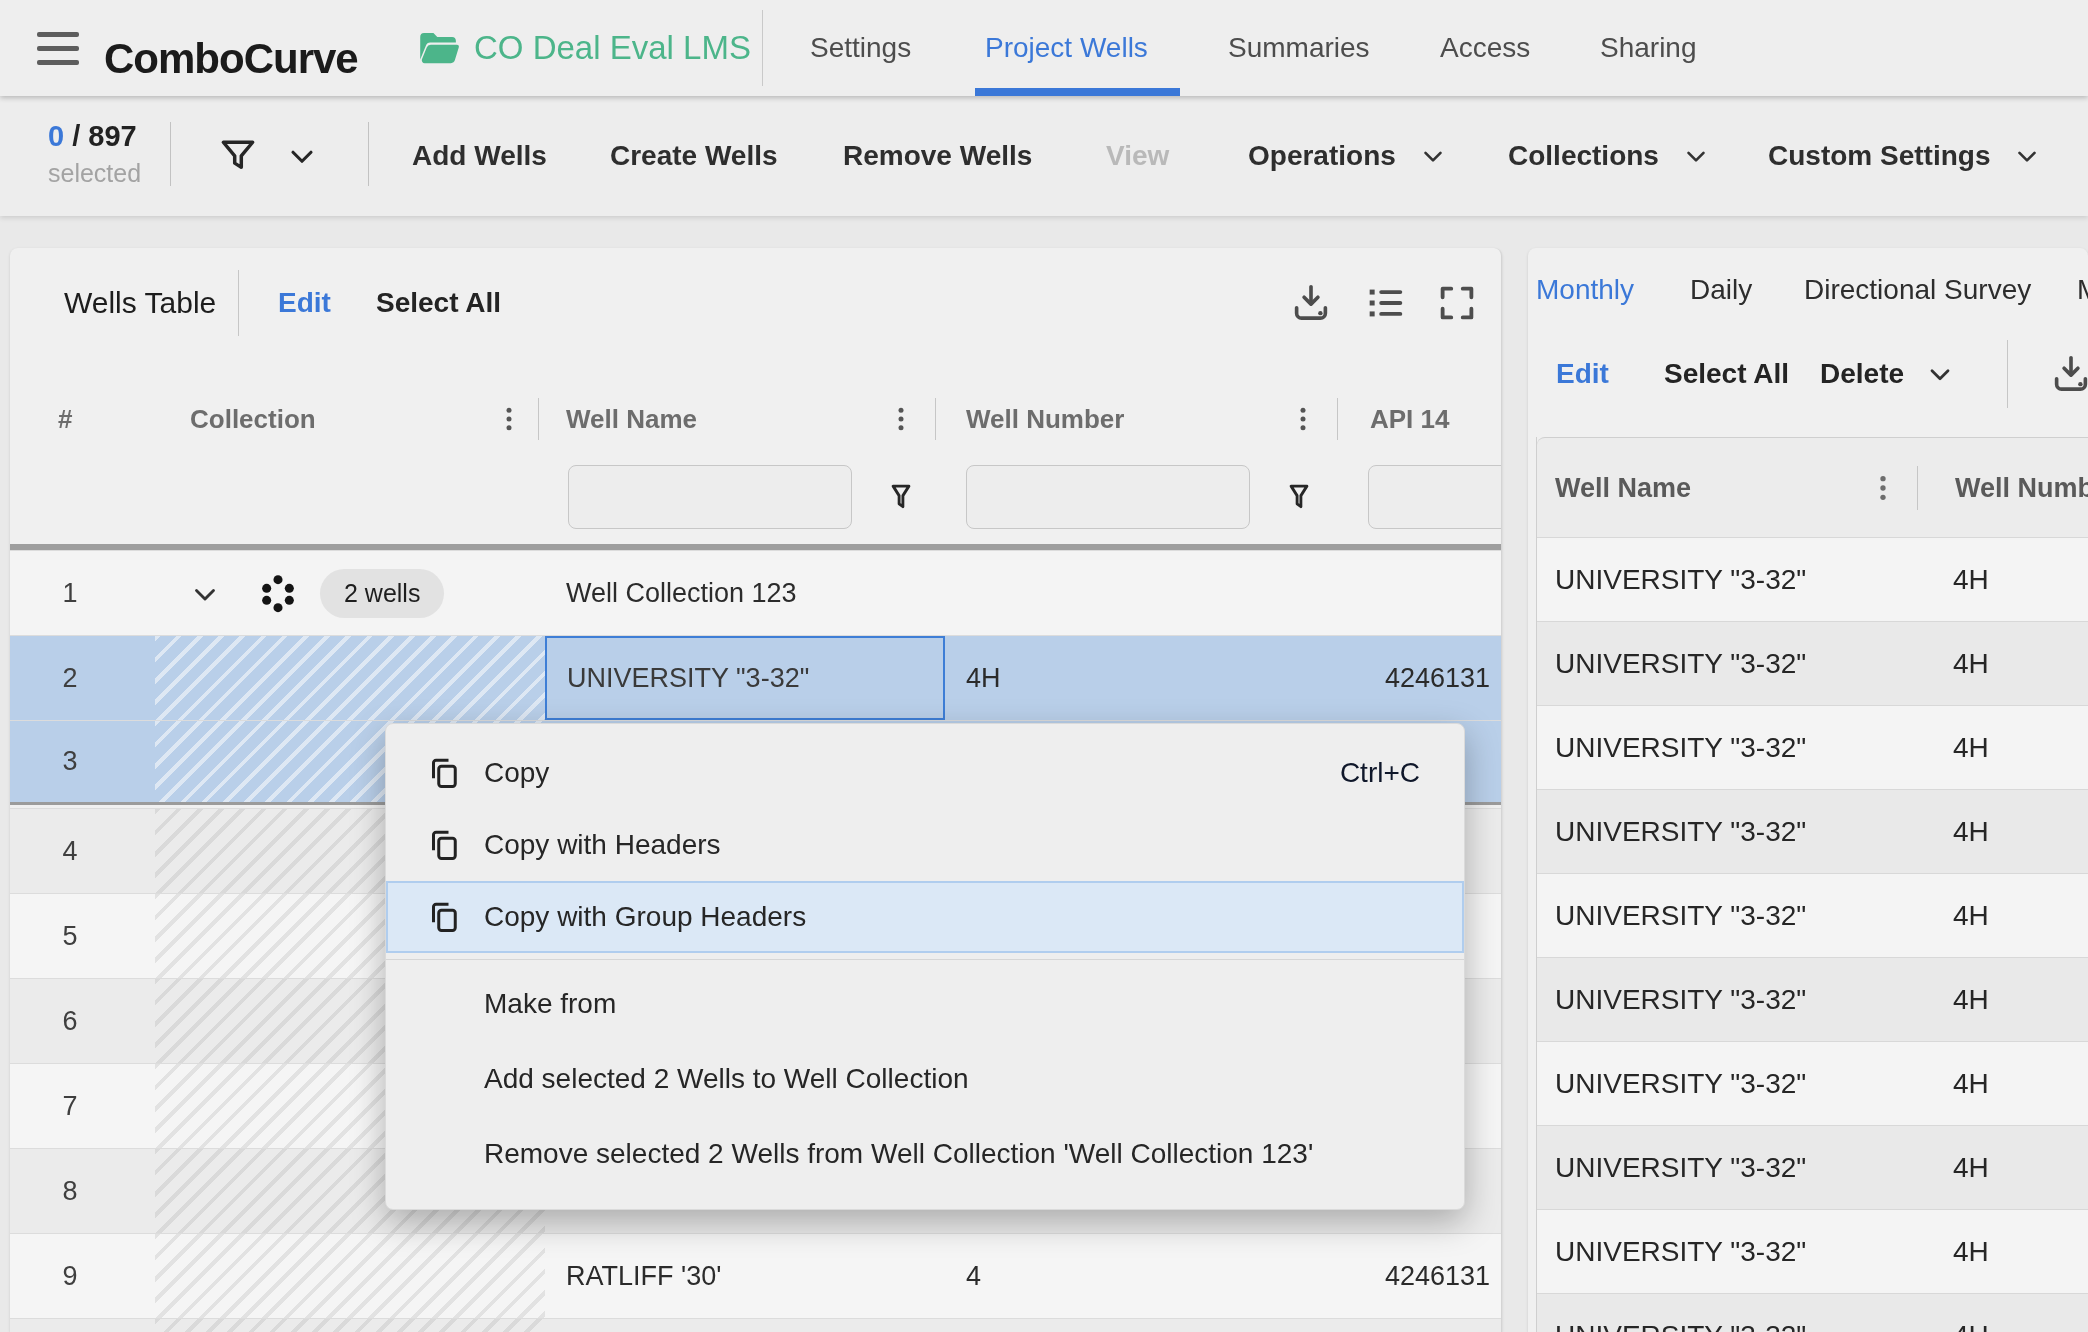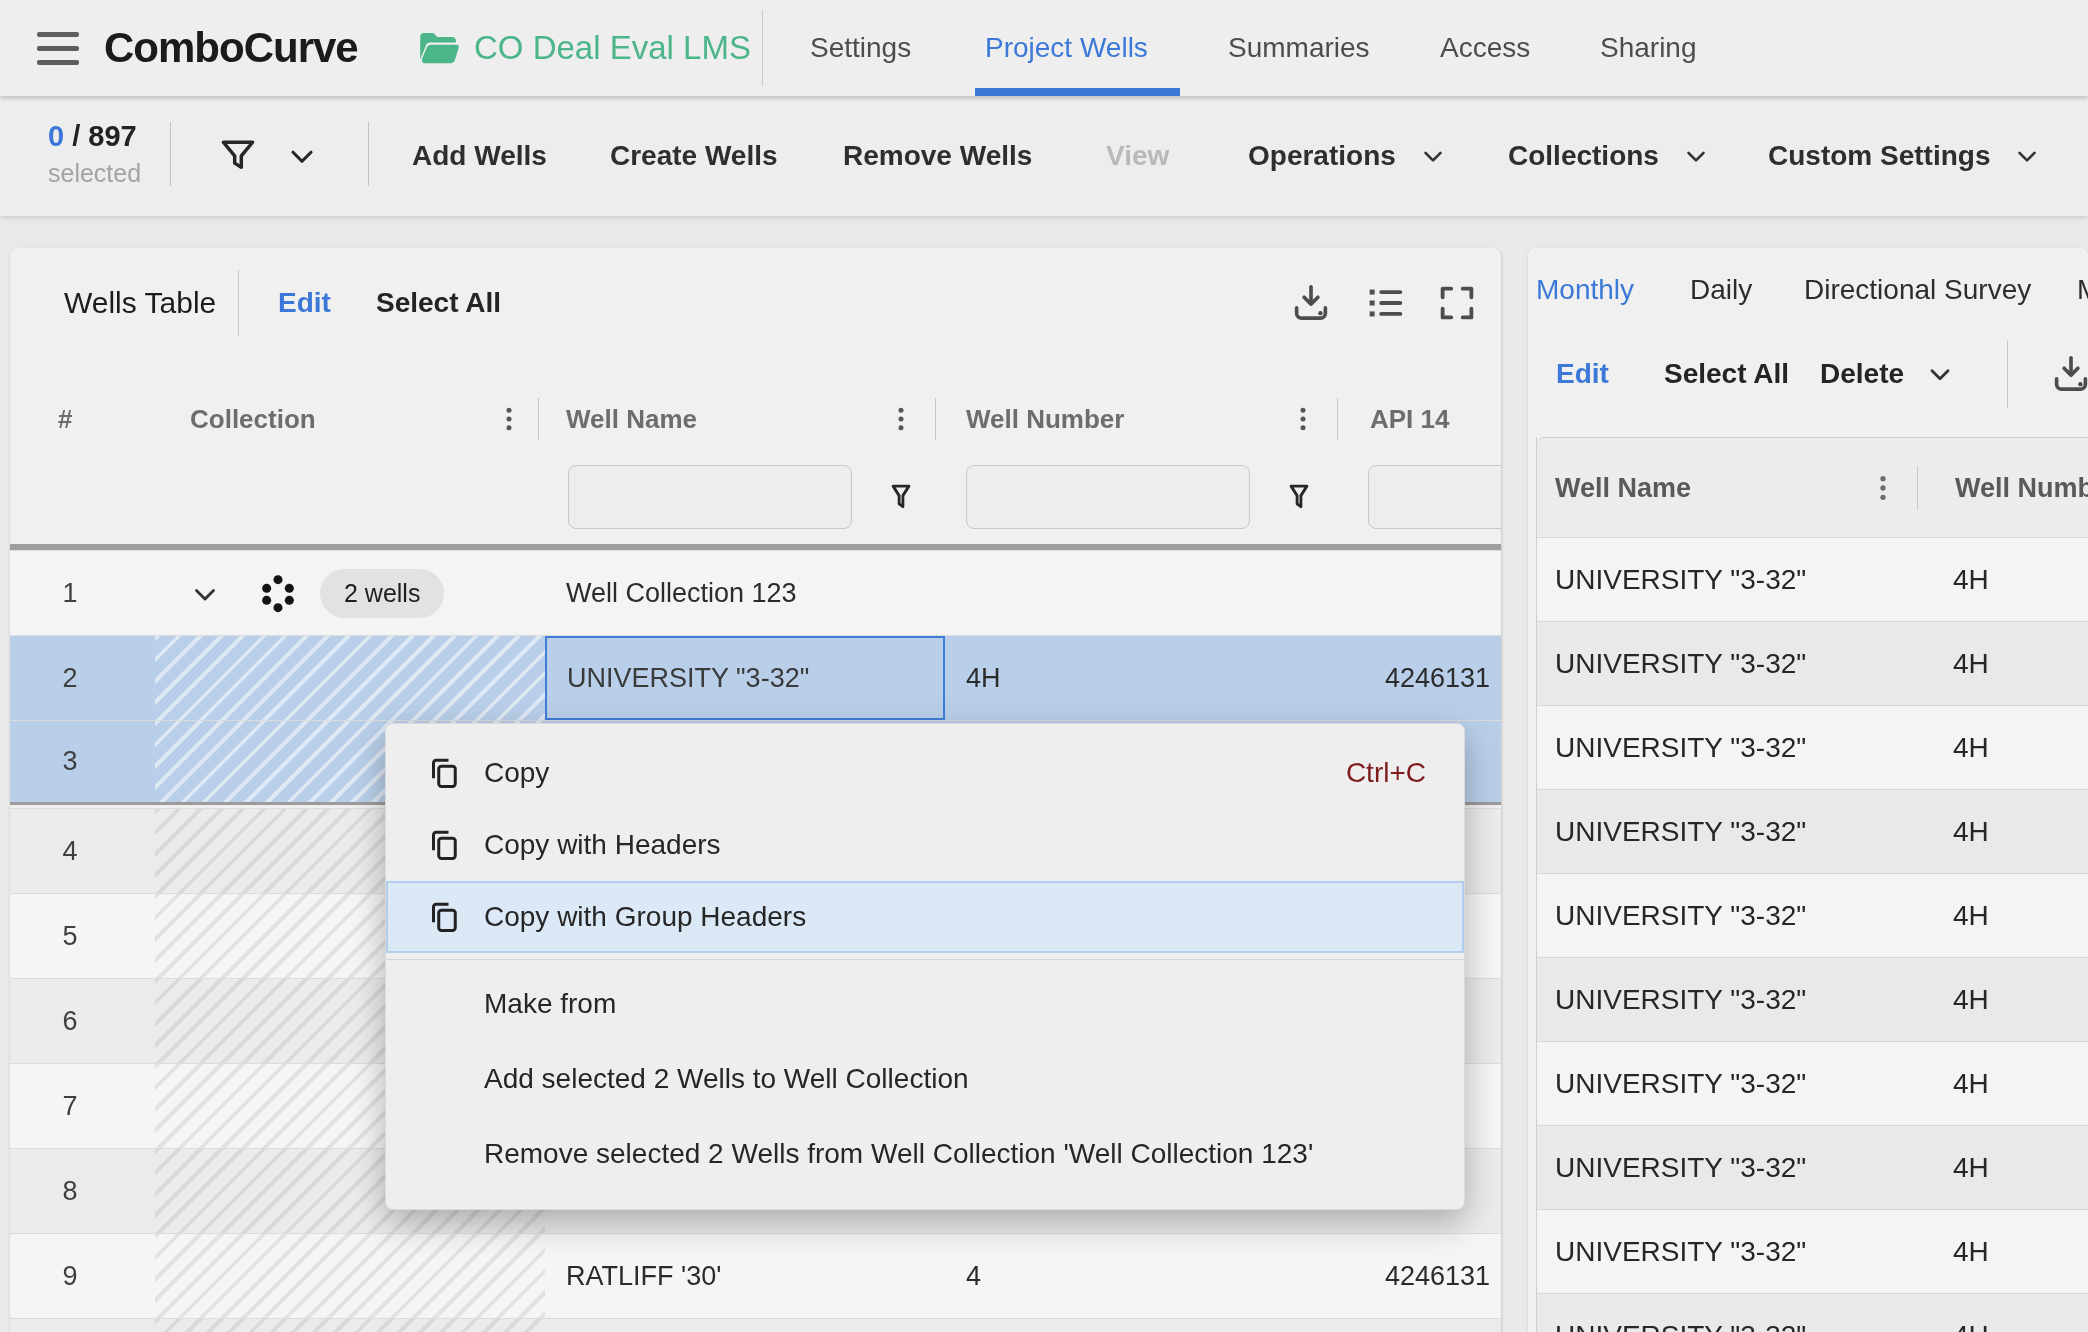--- a/index.html
+++ b/index.html
@@ -4,21 +4,21 @@
 <style>
   * { margin:0; padding:0; box-sizing:border-box; }
   html,body { width:2088px; height:1332px; background:#e9e9e9; font-family:"Liberation Sans", sans-serif; }
   .screen { position:relative; width:2088px; height:1332px; overflow:hidden; background:#e9e9e9; color:#222; }
 
   
   .appbar { position:absolute; left:0; top:0; width:100%; height:96px; background:#eeeeee; box-shadow:0 2px 5px rgba(0,0,0,.22); z-index:40; }
   .appbar .abs { position:absolute; top:0; height:96px; display:flex; align-items:center; }
   .hamburger { left:36px; width:44px; flex-direction:column; justify-content:center; gap:9px; cursor:pointer; }
   .hamburger i { display:block; width:42px; height:5px; background:#5d5d5d; border-radius:2px; }
-  .logo { left:104px; font-size:42px; font-weight:800; letter-spacing:-1px; color:#1b1b1b; }
+  .logo { left:104px; font-size:42px; font-weight:800; letter-spacing:-1px; color:#1b1b1b;margin-top:11px; }
   .proj-folder { left:416px; color:#4cb58a; }
   .proj-name { left:474px; font-size:33px; font-weight:500; color:#4cb58a; }
   .hdr-div { position:absolute; left:762px; top:10px; height:76px; width:1px; background:#c9c9c9; }
   .nav-tab { font-size:28px; font-weight:500; color:#4d4d4d; cursor:pointer; }
   .nav-tab.active { color:#3b78d8; }
   .tab-underline { position:absolute; left:975px; top:88px; width:205px; height:8px; background:#3b78d8; }
 
   
   .toolbar { position:absolute; left:0; top:96px; width:100%; height:120px; background:#ededed; box-shadow:0 2px 5px rgba(0,0,0,.12); z-index:30; }
   .tb-abs { position:absolute; top:0; height:100%; display:flex; align-items:center; }
@@ -76,21 +76,21 @@
   .focus-cell { position:absolute; left:535px; width:400px; top:0; bottom:0; border:2px solid #3e7ed6; display:flex; align-items:center; padding-left:20px; font-size:27px; color:#3a3a3a; white-space:nowrap; }
   .g-chev { position:absolute; left:178px; top:26px; width:34px; height:34px; color:#333; cursor:pointer; }
   .g-cluster { position:absolute; left:248px; top:22px; width:40px; height:40px; color:#141414; }
   .chip { position:absolute; left:310px; top:18px; height:49px; padding:0 24px; background:#e2e2e2; border-radius:25px; display:flex; align-items:center; font-size:25px; color:#1e1e1e; }
 
   
   .ctx-menu { position:absolute; left:385px; top:723px; width:1080px; height:487px; background:#eeeeee; border:1px solid #dadada; border-radius:8px; box-shadow:0 12px 34px rgba(0,0,0,.28); z-index:60; padding-top:13px; }
   .ctx-item { position:relative; height:72px; display:flex; align-items:center; font-size:28px; color:#262626; cursor:pointer; }
   .ctx-item .mi-icon { position:absolute; left:40px; width:36px; height:36px; color:#222; }
   .ctx-item .mi-label { position:absolute; left:98px; white-space:nowrap; }
-  .ctx-item .mi-shortcut { position:absolute; right:38px; color:#7f1d1d; }
+  .ctx-item .mi-shortcut { position:absolute; right:44px; color:#0f172a; }
   .ctx-item.highlight { background:#dbe8f6; box-shadow:inset 0 0 0 2px #b0cdee; }
   .ctx-sep { height:1px; background:#d6d6d6; margin:6px 0; }
   .ctx-item2 { position:relative; height:75px; display:flex; align-items:center; font-size:28px; color:#262626; cursor:pointer; }
   .ctx-item2 .mi-label { position:absolute; left:98px; white-space:nowrap; }
 
   
   .rp-tabs { position:absolute; left:0; top:16px; width:100%; height:52px; }
   .rp-tab { position:absolute; top:0; height:52px; display:flex; align-items:center; font-size:28px; font-weight:500; color:#2d2d2d; cursor:pointer; white-space:nowrap; }
   .rp-tab.active { color:#3b78d8; }
   .rp-actions { position:absolute; left:0; top:86px; width:100%; height:80px; }

